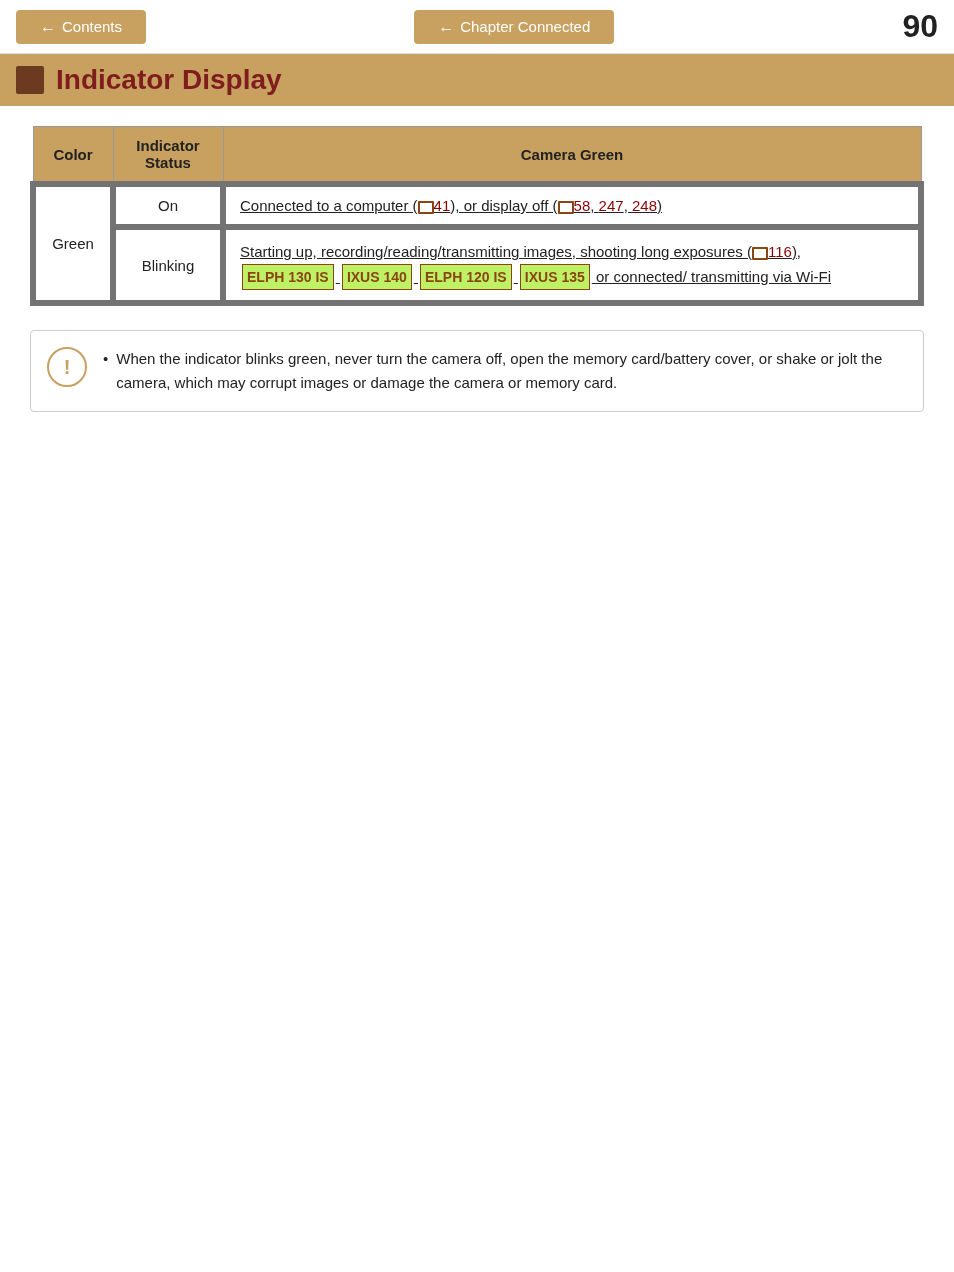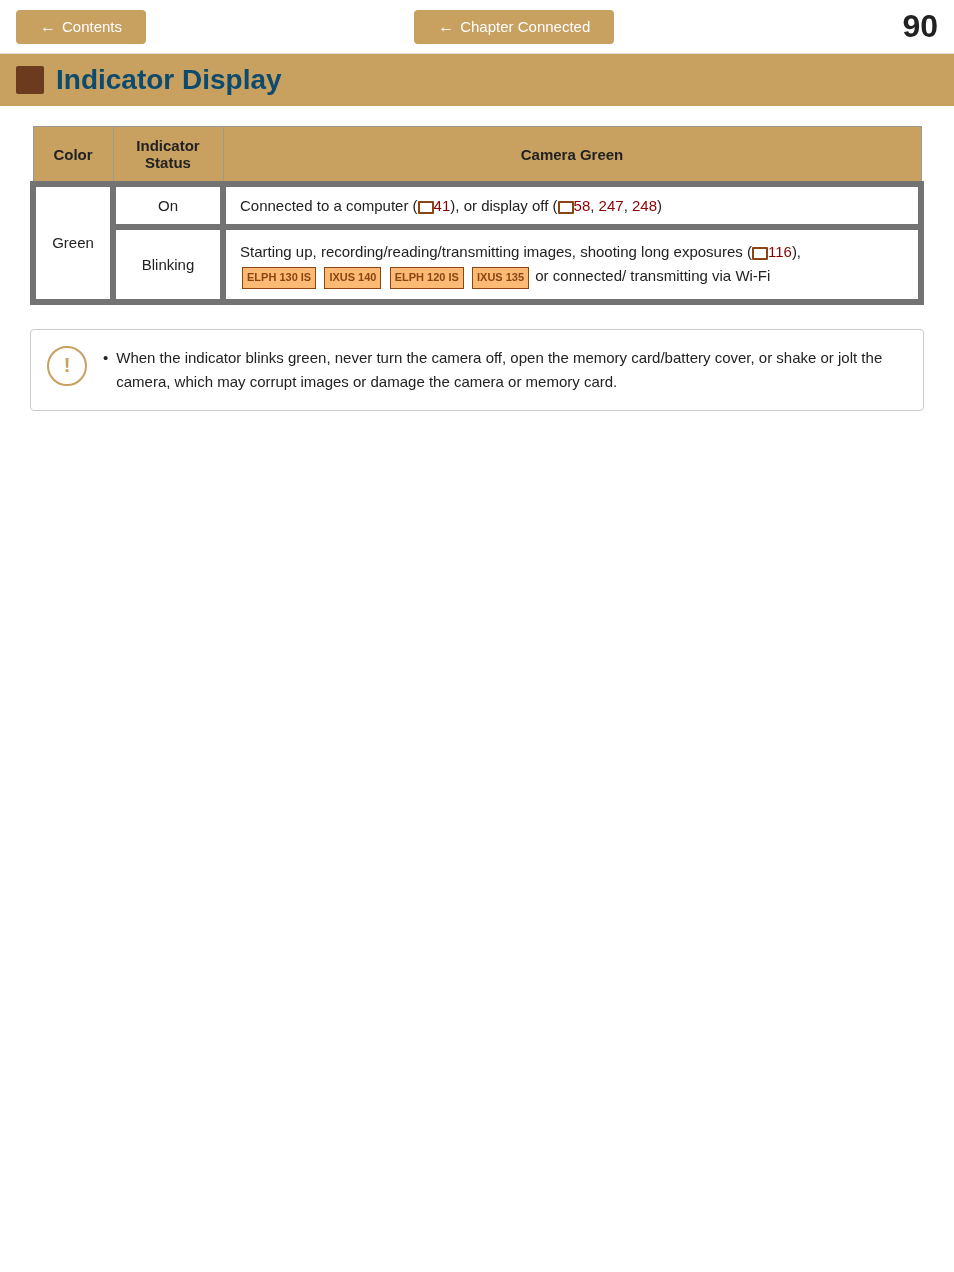--- a/index.html
+++ b/index.html
@@ -64,21 +64,21 @@
       width: 28px;
       height: 28px;
       background: #6b3a1f;
       border-radius: 2px;
       flex-shrink: 0;
     }
 
     .title-text {
       font-size: 28px;
       font-weight: bold;
-      color: #0c4a6e;
+      color: #7f1d1d;
     }
 
     
     .main-content {
       padding: 0 30px 30px 30px;
     }
 
     .intro-text {
       font-size: 17px;
       line-height: 1.6;
@@ -122,32 +122,33 @@
       font-weight: normal;
     }
 
     .col-indicator {
       width: 110px;
       text-align: center;
     }
 
     .col-camera {
       text-align: left;
+      text-decoration: underline;
     }
 
     
     .model-badge {
       display: inline-block;
       border: 1px solid #8b4513;
       color: #8b4513;
-      font-size: 11px;
+      font-size: 14px;
       font-weight: bold;
       padding: 1px 4px;
       margin: 0 2px;
-      background: #fdba74;
+      background: #bef264;
     }
 
     
     .warning-box {
       display: flex;
       align-items: flex-start;
       gap: 16px;
       border: 1px solid #ccc;
       border-radius: 4px;
       padding: 16px;

